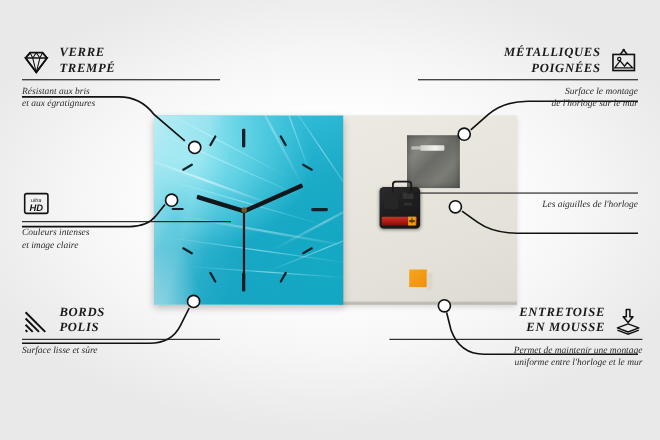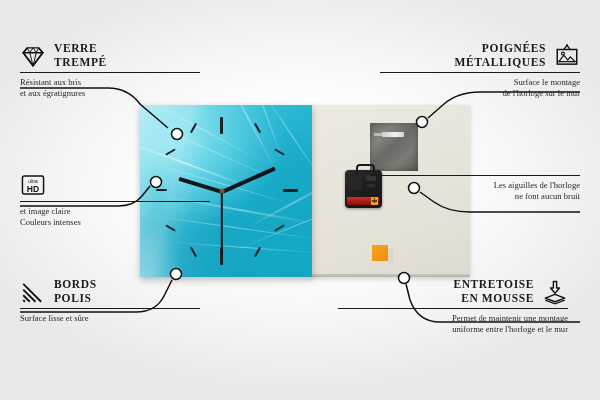--- a/index.html
+++ b/index.html
@@ -12,20 +12,21 @@
     overflow: hidden;
     font-family: "Liberation Serif", serif;
   }
   #stage {
     position: relative;
     width: 600px;
     height: 400px;
     background:
       radial-gradient(ellipse 58% 52% at 50% 46%, #ffffff 0%, #fdfdfd 42%, #f6f6f6 66%, #eeeeee 86%, #e9e9e9 100%);
     overflow: hidden;
+    font-style: italic;
   }
 
   
   .product {
     position: absolute;
     left: 140px;
     top: 105px;
     width: 330px;
     height: 172px;
   }
@@ -349,22 +350,22 @@
     <div class="co-head">
       <span class="ico">
         <svg viewBox="0 0 32 32">
           <rect x="3" y="5" width="26" height="22" rx="2" fill="none" stroke="currentColor" stroke-width="1.8"></rect>
           <text x="16" y="14" font-size="6" font-family="Liberation Sans, sans-serif" text-anchor="middle" fill="currentColor">ultra</text>
           <text x="16" y="24" font-size="10.5" font-weight="bold" font-family="Liberation Sans, sans-serif" text-anchor="middle" fill="currentColor">HD</text>
         </svg>
       </span>
     </div>
     <div class="rule"></div>
+    <div class="sub">Couleurs intenses</div>
     <div class="sub">et image claire</div>
-    <div class="sub">Couleurs intenses</div>
   </div>
 
   <div class="callout co-left" style="left:20px;top:278px;width:180px;">
     <div class="co-head">
       <span class="ico">
         <svg viewBox="0 0 32 32">
           <path d="M4 6 L26 28" stroke="currentColor" stroke-width="2.2" fill="none"></path>
           <path d="M4 13 L19 28" stroke="currentColor" stroke-width="2.2" fill="none"></path>
           <path d="M4 20 L12 28" stroke="currentColor" stroke-width="2.2" fill="none"></path>
           <path d="M4 26 L6 28" stroke="currentColor" stroke-width="2.2" fill="none"></path>
@@ -375,45 +376,44 @@
         <span class="ttl" style="display:block">POLIS</span>
       </span>
     </div>
     <div class="rule"></div>
     <div class="sub">Surface lisse et sûre</div>
   </div>
 
   <div class="callout co-right" style="right:20px;top:42px;width:200px;">
     <div class="co-head">
       <span>
+        <span class="ttl" style="display:block">MÉTALLIQUES</span>
         <span class="ttl" style="display:block">POIGNÉES</span>
-        <span class="ttl" style="display:block">MÉTALLIQUES</span>
       </span>
       <span class="ico">
         <svg viewBox="0 0 32 32">
           <path d="M12 8 L16 3 L20 8" fill="none" stroke="currentColor" stroke-width="1.6"></path>
           <circle cx="16" cy="3" r="1.4" fill="currentColor"></circle>
           <rect x="4" y="8" width="24" height="18" fill="none" stroke="currentColor" stroke-width="1.8"></rect>
           <path d="M6 23 L12 15 L17 21 L20 17 L26 23 Z" fill="none" stroke="currentColor" stroke-width="1.5"></path>
           <circle cx="11" cy="13" r="1.8" fill="none" stroke="currentColor" stroke-width="1.4"></circle>
         </svg>
       </span>
     </div>
     <div class="rule"></div>
     <div class="sub">Surface le montage</div>
     <div class="sub">de l'horloge sur le mur</div>
   </div>
 
   <div class="callout co-right" style="right:20px;top:172px;width:210px;">
     <div class="rule"></div>
     <div class="sub">Les aiguilles de l'horloge</div>
-    <div class="sub">ne font aucun bruit</div>
-  </div>
-
-  <div class="callout co-right" style="right:32px;top:278px;width:230px;">
+  </div>
+
+  <div class="callout co-right" style="right:16px;top:278px;width:230px;">
     <div class="co-head">
       <span>
         <span class="ttl" style="display:block">ENTRETOISE</span>
         <span class="ttl" style="display:block">EN MOUSSE</span>
       </span>
       <span class="ico">
         <svg viewBox="0 0 32 32">
           <path d="M14 3 h4 v8 h3.5 L16 17.5 10.5 11 H14 Z" fill="none" stroke="currentColor" stroke-width="1.7" stroke-linejoin="round"></path>
           <path d="M16 19 L28 23.5 L16 28 L4 23.5 Z" fill="none" stroke="currentColor" stroke-width="1.7" stroke-linejoin="round"></path>
           <path d="M4 26 L16 30.5 L28 26" fill="none" stroke="currentColor" stroke-width="1.5"></path>

